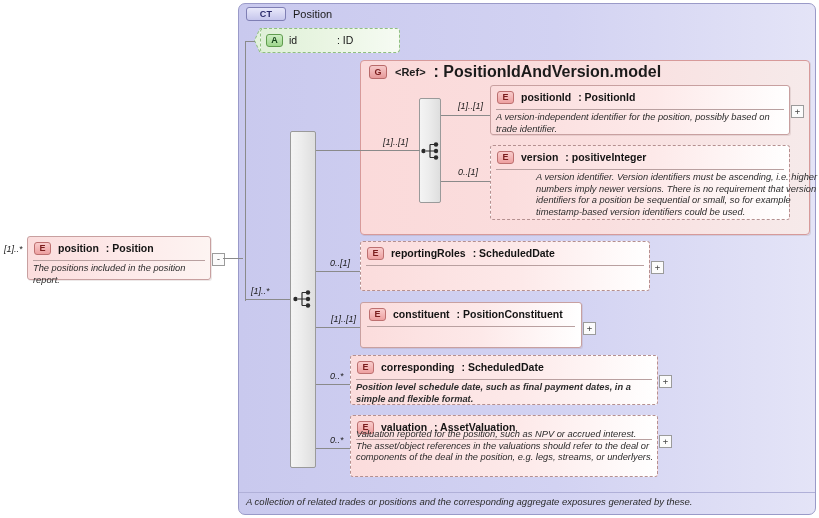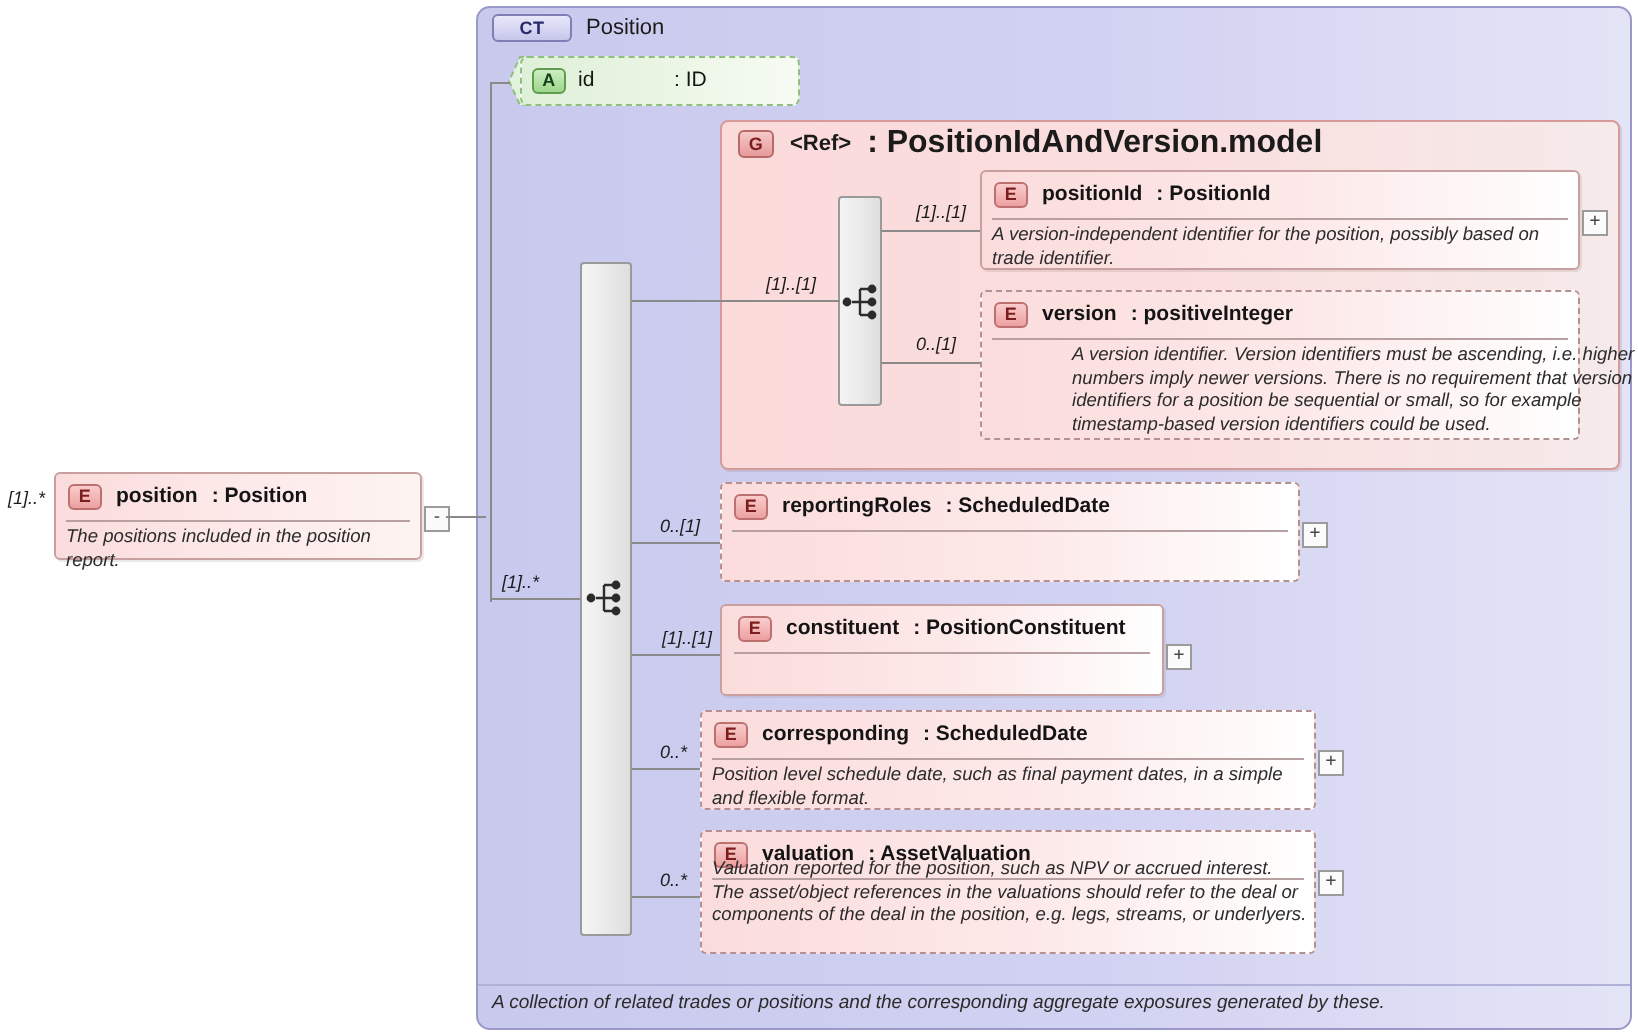--- a/index.html
+++ b/index.html
@@ -264,21 +264,21 @@
 
   <div class="line-h" style="left:316px;top:384px;width:34px;"></div>
   <div class="occ" style="left:330px;top:371px;">0..*</div>
   <div class="abs el-box dashed" style="left:350px;top:355px;width:308px;height:50px;"></div>
   <div class="el-head" style="left:357px;top:359px;height:16px;">
     <span class="tag tag-e">E</span>
     <span class="el-name">corresponding</span>
     <span class="el-type">: ScheduledDate</span>
   </div>
   <div class="el-sep" style="left:356px;top:379px;width:296px;"></div>
-  <div class="el-doc" style="left:356px;top:382px;width:296px;">Position level schedule date, such as final payment dates, in a simple and flexible format.</div>
+  <div class="el-doc" style="left:356px;top:382px;width:296px;font-weight:bold;">Position level schedule date, such as final payment dates, in a simple and flexible format.</div>
   <div class="exp" style="left:659px;top:375px;">+</div>
 
   <div class="line-h" style="left:316px;top:448px;width:34px;"></div>
   <div class="occ" style="left:330px;top:435px;">0..*</div>
   <div class="abs el-box dashed" style="left:350px;top:415px;width:308px;height:62px;"></div>
   <div class="el-head" style="left:357px;top:419px;height:16px;">
     <span class="tag tag-e">E</span>
     <span class="el-name">valuation</span>
     <span class="el-type">: AssetValuation</span>
   </div>

